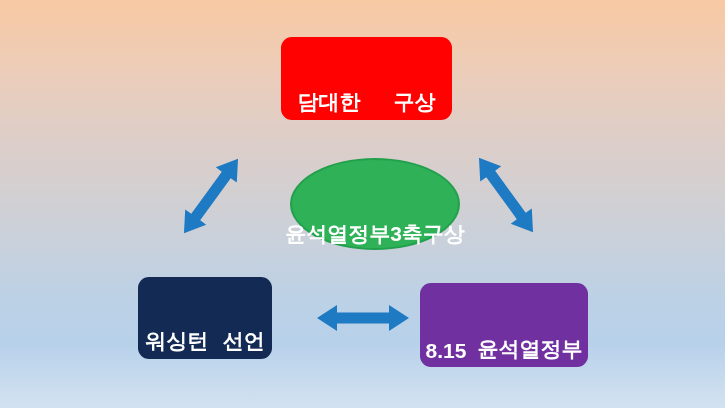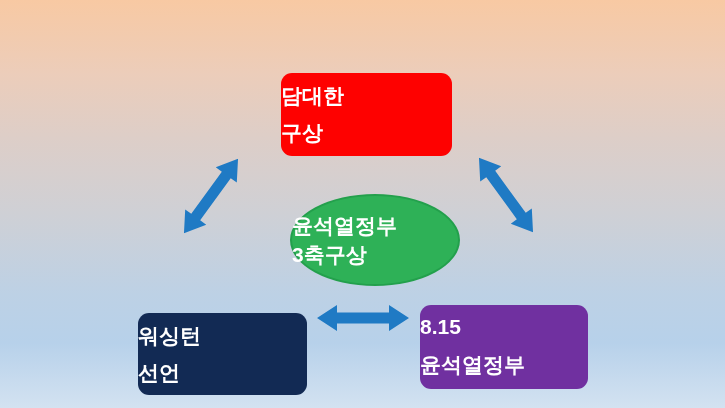--- a/index.html
+++ b/index.html
@@ -17,46 +17,45 @@
       #eccdba 18%,
       #ddcec8 34%,
       #cfd0d5 52%,
       #bdd1e5 72%,
       #b7d1ea 84%,
       #d3e2f1 100%);
   }
   .node {
     position: absolute;
     display: flex;
-    flex-direction: column;
+    flex-direction: row;
     justify-content: space-around;
-    align-items: flex-start;
+    align-items: flex-end;
     color: #ffffff;
     text-align: center;
     box-sizing: border-box;
-    margin-top: 36px;
   }
   .rect {
     border-radius: 11px;
     font-weight: 700;
     font-size: 21px;
     padding: 4px 0;
   }
   .rect-top {
     left: 281px; top: 37px;
     width: 171px; height: 83px;
     background: #fe0100;
   }
   .rect-left {
     left: 138px; top: 277px;
-    width: 169px; height: 82px;
+    width: 134px; height: 82px;
     background: #122a54;
   }
   .rect-right {
-    left: 420px; top: 269px;
+    left: 420px; top: 283px;
     width: 168px; height: 84px;
     background: #7030a0;
   }
   .ellipse {
     left: 290px; top: 158px;
     width: 170px; height: 92px;
     border-radius: 50%;
     background: #2eb157;
     border: 2px solid #23a04c;
     font-weight: 700;

